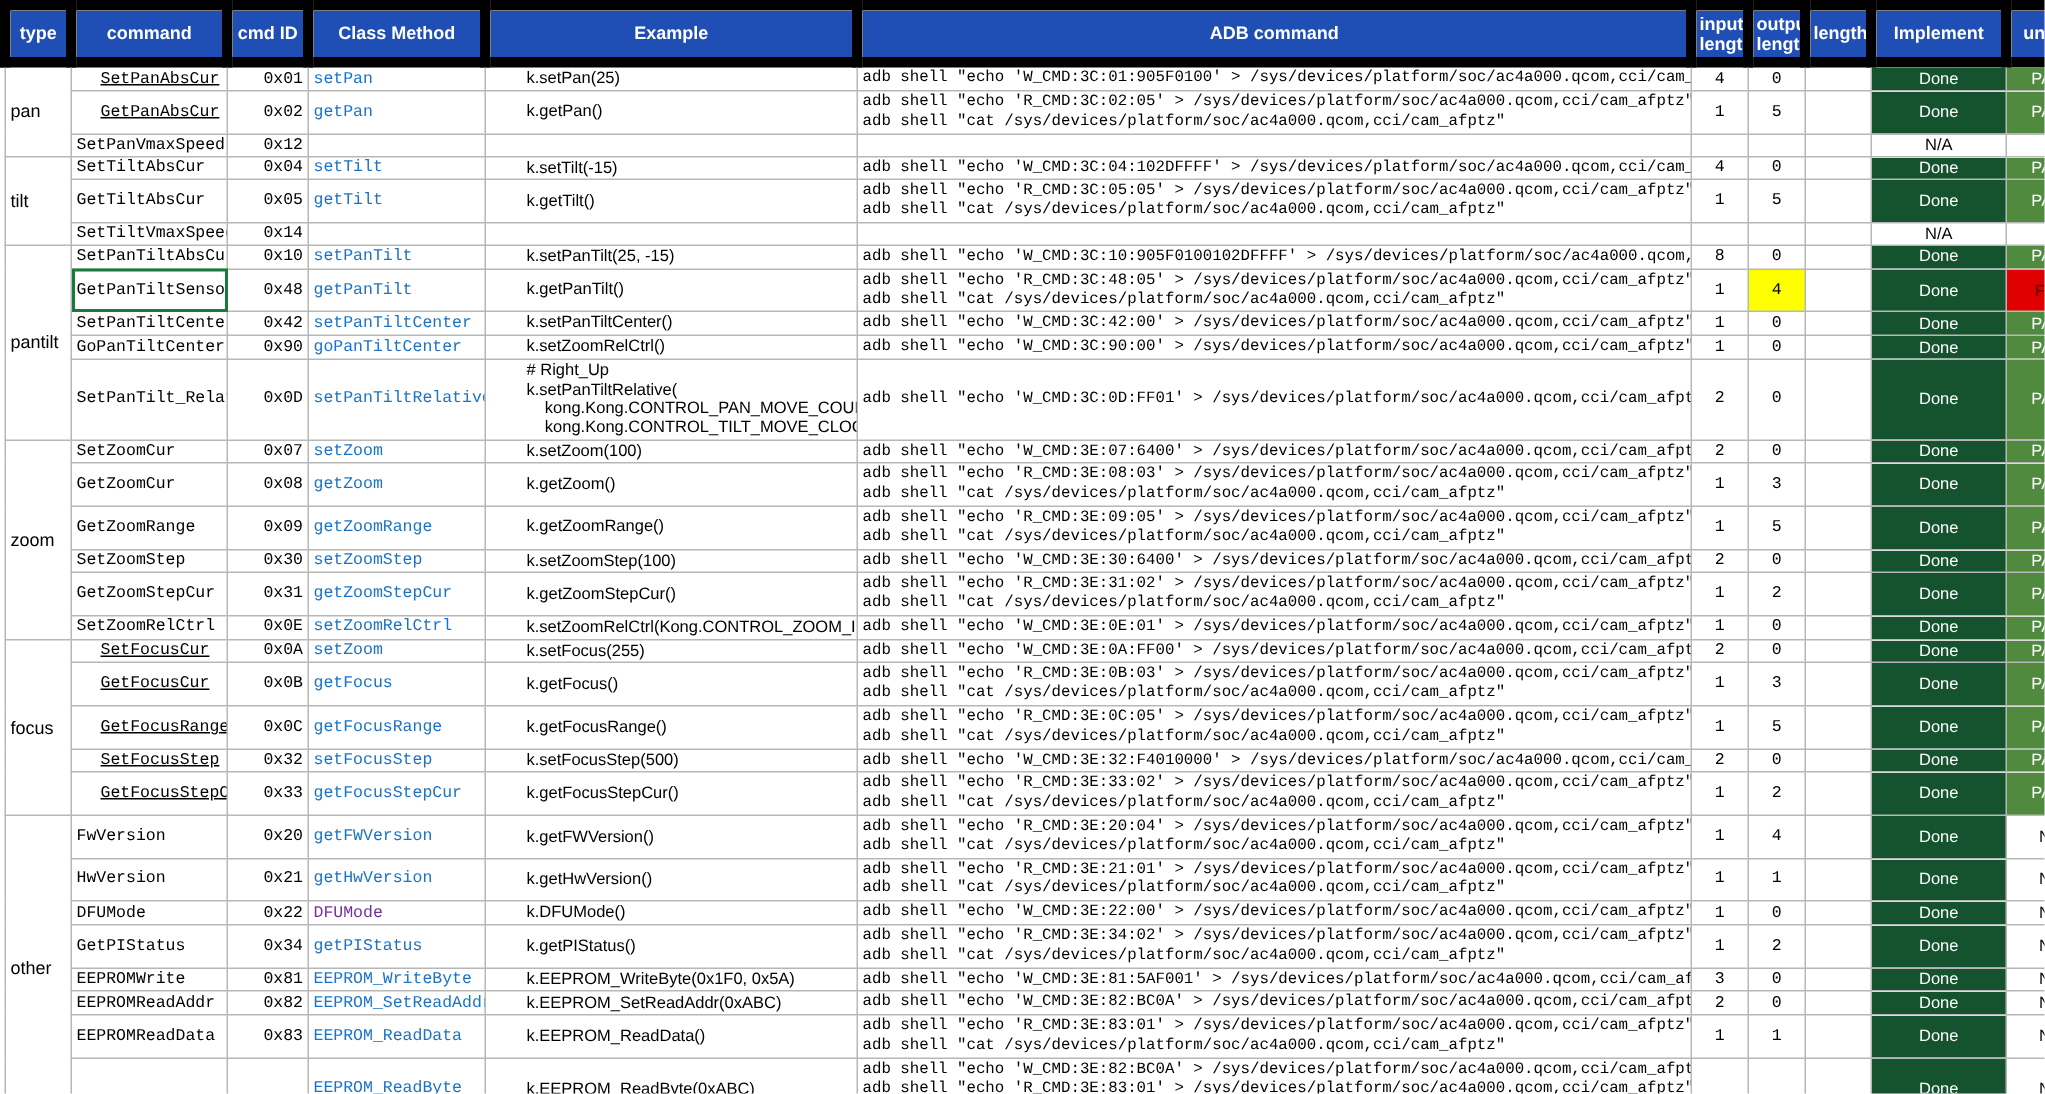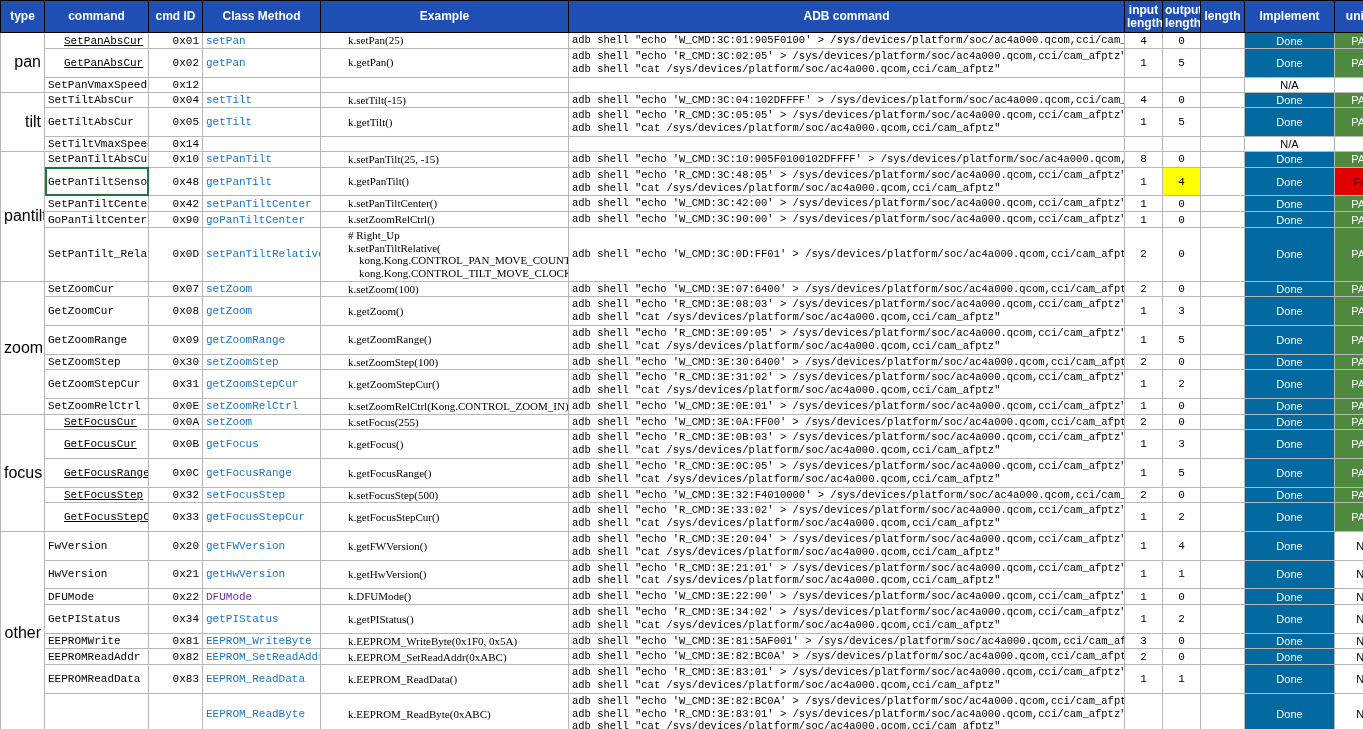--- a/index.html
+++ b/index.html
@@ -1,41 +1,41 @@
 <!DOCTYPE html>
 <html><head>
 <meta charset="utf-8">
 <style>
   html,body{margin:0;padding:0;background:#fff;}
   body{font-family:"Liberation Sans", sans-serif;font-size:11px;color:#000;}
   #sheet{width:1363px;height:729px;overflow:hidden;position:relative;}
   table{border-collapse:collapse;table-layout:fixed;width:1363px;}
   th,td{border:1px solid #b7b7b7;padding:1px 3px;vertical-align:middle;overflow:hidden;}
-  thead th{background:#1f4fb5;color:#fff;font-weight:bold;text-align:center;font-size:12px;border:1px solid #000000;padding:3px 2px;line-height:1.05;}
+  thead th{background:#1f4fb5;color:#fff;font-weight:bold;text-align:center;font-size:12px;border:7px solid #000000;padding:3px 2px;line-height:1.05;}
   .col-type{width:44px;}
   .col-command{width:104px;}
   .col-cmdid{width:54px;}
   .col-class{width:118px;}
   .col-example{width:248px;}
   .col-adb{width:556px;}
   .col-in{width:38px;}
   .col-out{width:38px;}
   .col-ret{width:44px;}
   .col-impl{width:90px;}
   .col-unit{width:62px;}
-  td.type{text-align:right;font-size:16px;}
+  td.type{text-align:left;font-size:12px;}
   td.command{font-family:"Liberation Mono", monospace;font-size:11px;white-space:nowrap;}
   td.command .u{text-decoration:underline;margin-left:16px;}
   td.cmdid{font-family:"Liberation Mono", monospace;font-size:11px;text-align:right;}
   td.cls{font-family:"Liberation Mono", monospace;font-size:11px;color:#1a73c8;margin-top:36px;}
   td.cls.purple{color:#7030a0;}
-  td.ex{font-family:Liberation Serif, serif;font-size:11px;white-space:pre;line-height:1.15;padding-left:27px;}
+  td.ex{font-family:Liberation Sans, sans-serif;font-size:11px;white-space:pre;line-height:1.15;padding-left:27px;}
   td.adb{font-family:"Liberation Mono", monospace;font-size:10.5px;white-space:pre;line-height:1.22;}
   td.num{text-align:center;font-family:"Liberation Mono", monospace;font-size:11px;}
-  td.impl{text-align:center;font-size:11px;background:#0369a1;color:#fff;}
+  td.impl{text-align:center;font-size:11px;background:#14532d;color:#fff;}
   td.impl.blank{background:#fff;color:#000;}
   td.unit{text-align:center;font-size:11px;background:#4f8a3f;color:#fff;}
   td.unit.blank{background:#fff;color:#000;}
   td.unit.fail{background:#e00000;color:#7a0000;font-weight:bold;}
   td.hl-yellow{background:#ffff00;}
   td.sel{outline:2px solid #1a7a3c;outline-offset:-2px;}
   tr{height:15px;}
 </style>
 </head>
 <body>

